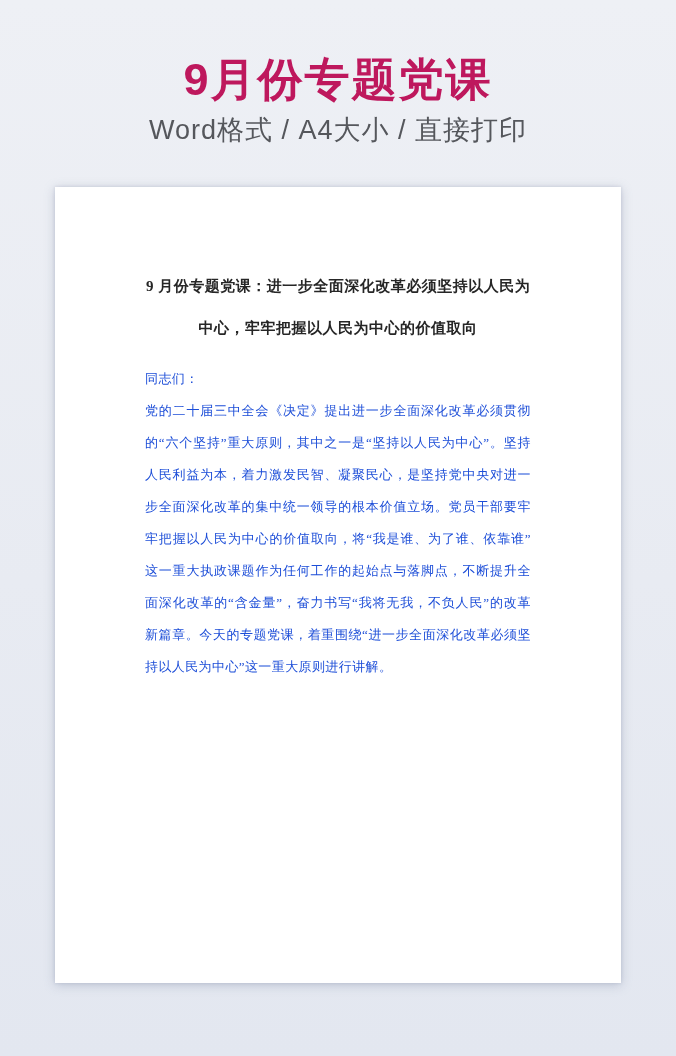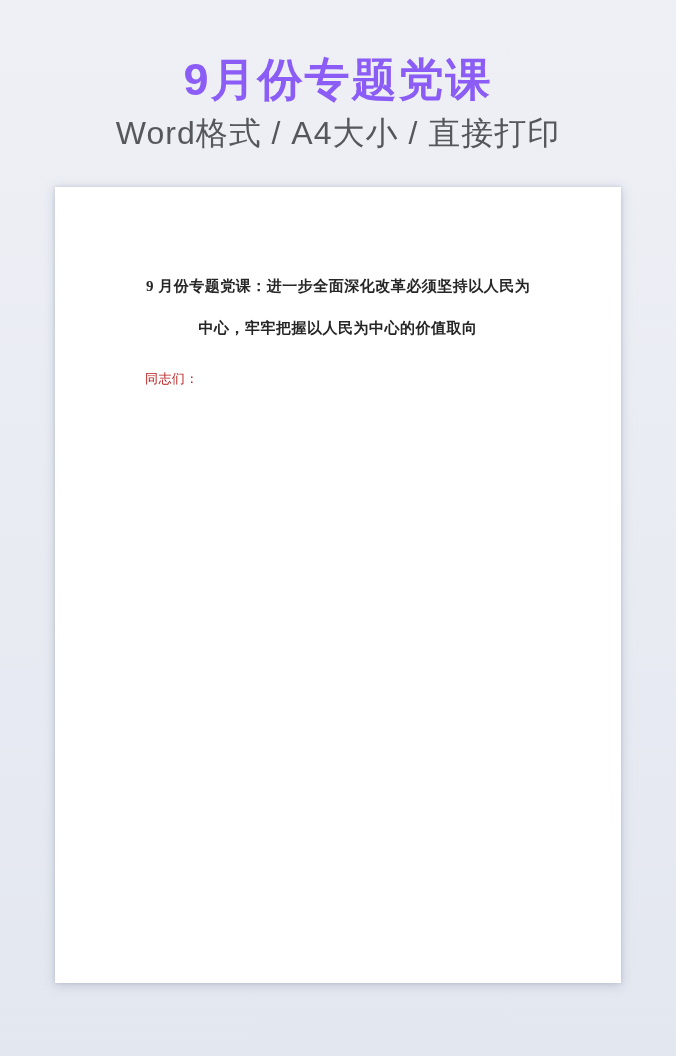--- a/index.html
+++ b/index.html
@@ -18,26 +18,26 @@
   
   .page-header {
     text-align: center;
     padding-top: 54px;
   }
   .page-title {
     margin: 0;
     font-size: 45px;
     font-weight: 800;
     letter-spacing: 2px;
-    color: #8b5cf6;
+    color: #be185d;
     line-height: 1.15;
   }
   .page-subtitle {
     margin: 9px 0 0 0;
-    font-size: 32px;
+    font-size: 27px;
     font-weight: 400;
     letter-spacing: 1px;
     color: #55575c;
     line-height: 1.15;
   }
 
   
   .document-paper {
     position: absolute;
     left: 55px;
@@ -63,30 +63,31 @@
   }
 
   .doc-body p {
     margin: 0;
     font-family: "Liberation Serif", "DejaVu Serif", serif;
     font-size: 13px;
     line-height: 32px;
     letter-spacing: 0.4px;
     text-align: justify;
     text-justify: inter-ideograph;
-    color: #b91c1c;
+    color: #1d4ed8;
     word-break: break-all;
   }
 </style>
 </head>
 <body>
 
 <header class="page-header">
   <h1 class="page-title">9月份专题党课</h1>
   <div class="page-subtitle">Word格式 / A4大小 / 直接打印</div>
 </header>
 
 <section class="document-paper">
   <h2 class="doc-title">9 月份专题党课：进一步全面深化改革必须坚持以人民为中心，牢牢把握以人民为中心的价值取向</h2>
   <div class="doc-body">
     <p>同志们：</p>
+    <p>党的二十届三中全会《决定》提出进一步全面深化改革必须贯彻的“六个坚持”重大原则，其中之一是“坚持以人民为中心”。坚持人民利益为本，着力激发民智、凝聚民心，是坚持党中央对进一步全面深化改革的集中统一领导的根本价值立场。党员干部要牢牢把握以人民为中心的价值取向，将“我是谁、为了谁、依靠谁”这一重大执政课题作为任何工作的起始点与落脚点，不断提升全面深化改革的“含金量”，奋力书写“我将无我，不负人民”的改革新篇章。今天的专题党课，着重围绕“进一步全面深化改革必须坚持以人民为中心”这一重大原则进行讲解。</p>
   </div>
 </section>
 
 </body></html>

